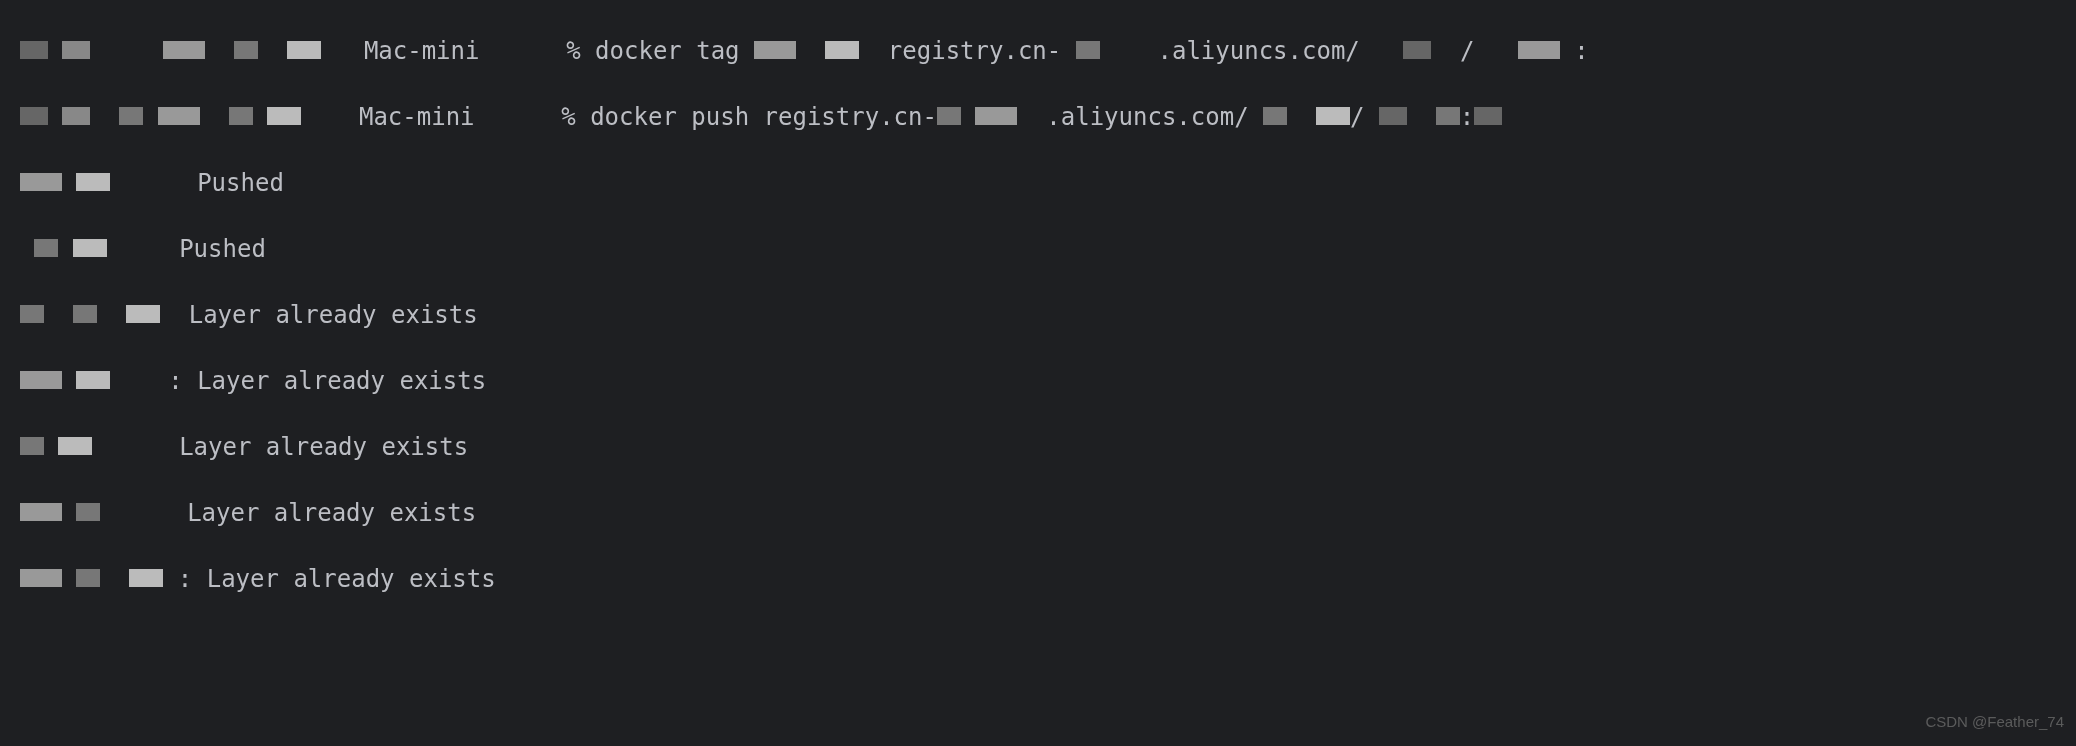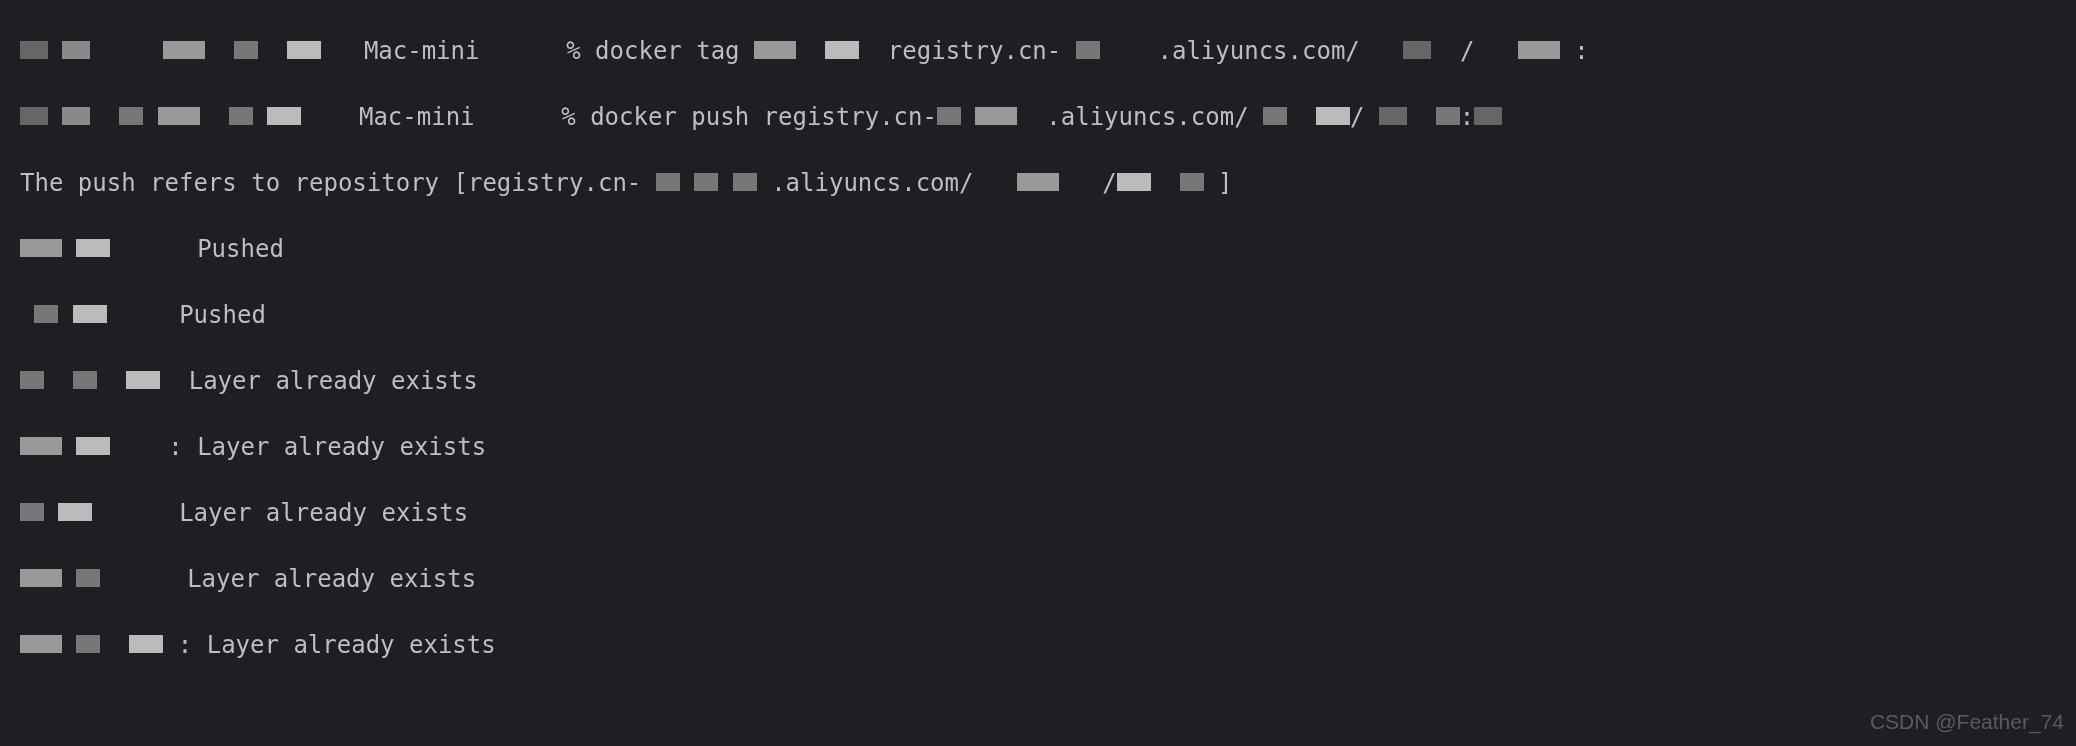--- a/index.html
+++ b/index.html
@@ -30,32 +30,31 @@
   .r3 { background: #666; width: 28px; }
   .r4 { background: #999; width: 42px; }
   .r5 { background: #bbb; width: 34px; }
   .r6 { background: #777; width: 24px; }
   .rblock { display: inline-block; }
   .watermark {
     position: absolute;
     bottom: 8px;
     right: 12px;
     color: #6a6a6a;
-    font-size: 21px;
+    font-size: 15px;
     font-family: sans-serif;
     opacity: 0.8;
   }
 </style>
 </head>
 <body>
 
 <div class="term">
 <span class="line"><span class="rblock"><span class="redact r3"></span> <span class="redact r1"></span>     <span class="redact r4"></span>  <span class="redact r6"></span>  <span class="redact r5"></span></span>   <span>Mac-mini</span>      <span>%</span> <span>docker tag</span> <span class="rblock"><span class="redact r4"></span>  <span class="redact r5"></span></span>  <span>registry.cn-</span> <span class="redact r6"></span>    <span>.aliyuncs.com/</span>   <span class="redact r3"></span>  <span>/</span>   <span class="redact r4"></span> <span>:</span></span>
 <span class="line"><span class="rblock"><span class="redact r3"></span> <span class="redact r1"></span>  <span class="redact r6"></span> <span class="redact r4"></span>  <span class="redact r6"></span> <span class="redact r5"></span></span>    <span>Mac-mini</span>      <span>%</span> <span>docker push registry.cn-</span><span class="redact r6"></span> <span class="redact r4"></span>  <span>.aliyuncs.com/</span> <span class="redact r6"></span>  <span class="redact r5"></span><span>/</span> <span class="redact r3"></span>  <span class="redact r6"></span><span>:</span><span class="redact r3"></span></span>
-<span class="line"><span>The push refers to repository [registry.cn-</span> <span class="redact r6"></span> <span class="redact r6"></span> <span class="redact r6"></span> <span>.aliyuncs.com/</span>   <span class="redact r4"></span>   <span>/</span><span class="redact r5"></span>  <span class="redact r6"></span> <span>]</span></span>
 <span class="line"><span class="redact r4"></span> <span class="redact r5"></span>      <span>Pushed</span></span>
 <span class="line"> <span class="redact r6"></span> <span class="redact r5"></span>     <span>Pushed</span></span>
 <span class="line"><span class="redact r6"></span>  <span class="redact r6"></span>  <span class="redact r5"></span>  <span>Layer already exists</span></span>
 <span class="line"><span class="redact r4"></span> <span class="redact r5"></span>    <span>:</span> <span>Layer already exists</span></span>
 <span class="line"><span class="redact r6"></span> <span class="redact r5"></span>      <span>Layer already exists</span></span>
 <span class="line"><span class="redact r4"></span> <span class="redact r6"></span>      <span>Layer already exists</span></span>
 <span class="line"><span class="redact r4"></span> <span class="redact r6"></span>  <span class="redact r5"></span> <span>:</span> <span>Layer already exists</span></span>
 
 
 

